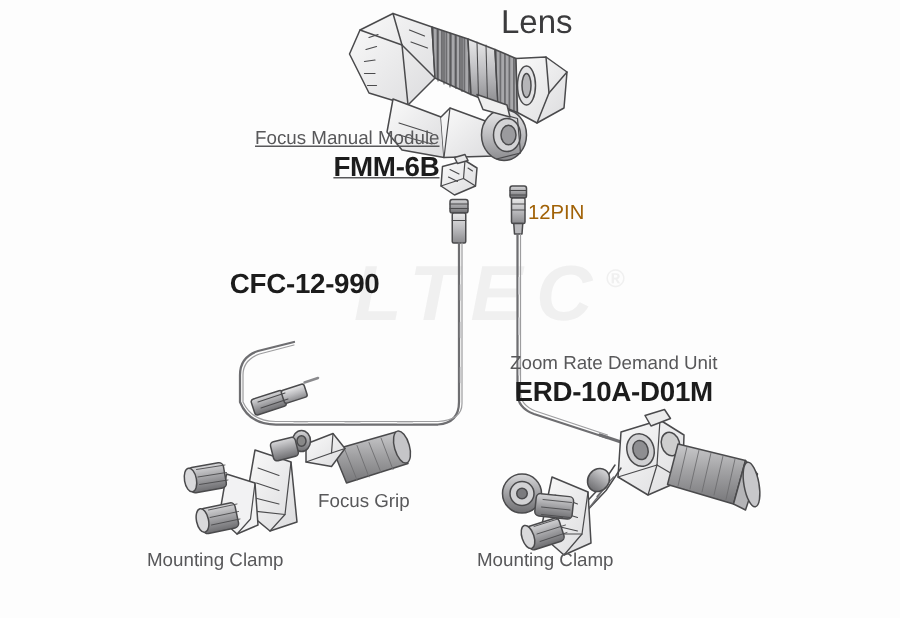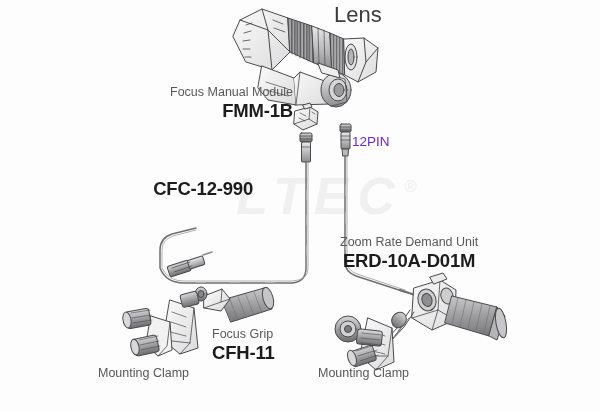--- a/index.html
+++ b/index.html
@@ -53,27 +53,27 @@
     font-weight: 700;
     letter-spacing: -0.2px;
     line-height: 1.15;
   }
   .label.ra { text-align: right; }
   .label.plain {
     color: #3b3b3d;
     font-size: 22px;
   }
   .label.pin {
-    color: #6d28d9;
+    color: #a16207;
     font-size: 13.5px;
   }
 
   
   #lbl-lens      { left: 334px; top: 2px; }
-  #lbl-fmm       { left: 0px;  top: 85px; width: 293px; }
+  #lbl-fmm       { left: 0px;  top: 85px; width: 293px; text-decoration: underline; }
   #lbl-12pin     { left: 352px; top: 134px; }
   #lbl-cfc       { left: 0px;  top: 178px; width: 253px; }
   #lbl-erd       { left: 340px; top: 235px; text-align: center; }
   #lbl-cfh       { left: 212px; top: 327px; }
   #lbl-mca7      { left: 98px; top: 366px; }
   #lbl-mca06     { left: 318px; top: 366px; }
 
   
   #art {
     position: absolute;
@@ -335,39 +335,38 @@
 
     </g>
   </svg>
 
   <div class="label plain" id="lbl-lens">
     <span>Lens</span>
   </div>
 
   <div class="label ra" id="lbl-fmm">
     <span>Focus Manual Module</span>
-    <span class="model">FMM-1B</span>
+    <span class="model">FMM-6B</span>
   </div>
 
   <div class="label pin" id="lbl-12pin">
     <span>12PIN</span>
   </div>
 
   <div class="label ra" id="lbl-cfc">
     <span class="model">CFC-12-990</span>
   </div>
 
   <div class="label" id="lbl-erd">
     <span>Zoom Rate Demand Unit</span>
     <span class="model">ERD-10A-D01M</span>
   </div>
 
   <div class="label" id="lbl-cfh">
     <span>Focus Grip</span>
-    <span class="model">CFH-11</span>
   </div>
 
   <div class="label" id="lbl-mca7">
     <span>Mounting Clamp</span>
   </div>
 
   <div class="label" id="lbl-mca06">
     <span>Mounting Clamp</span>
   </div>
 

